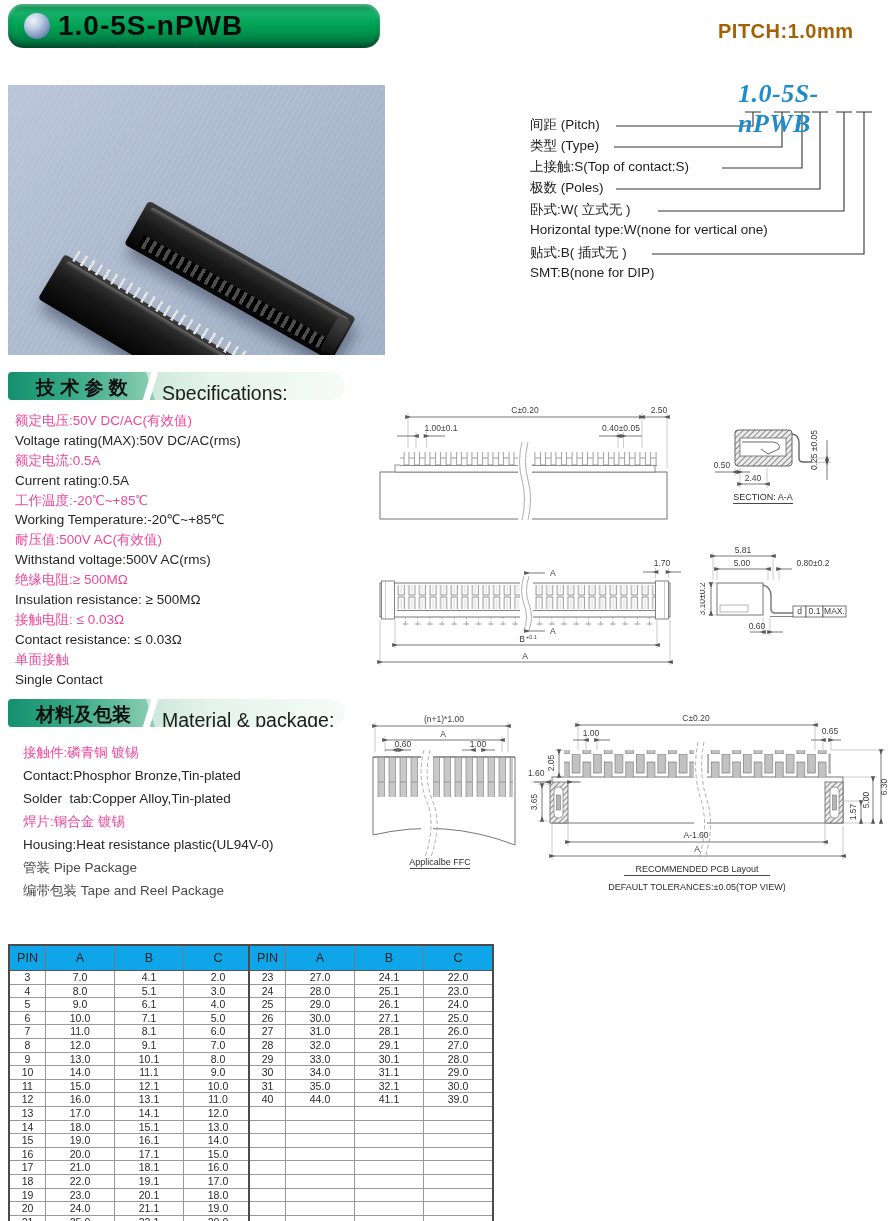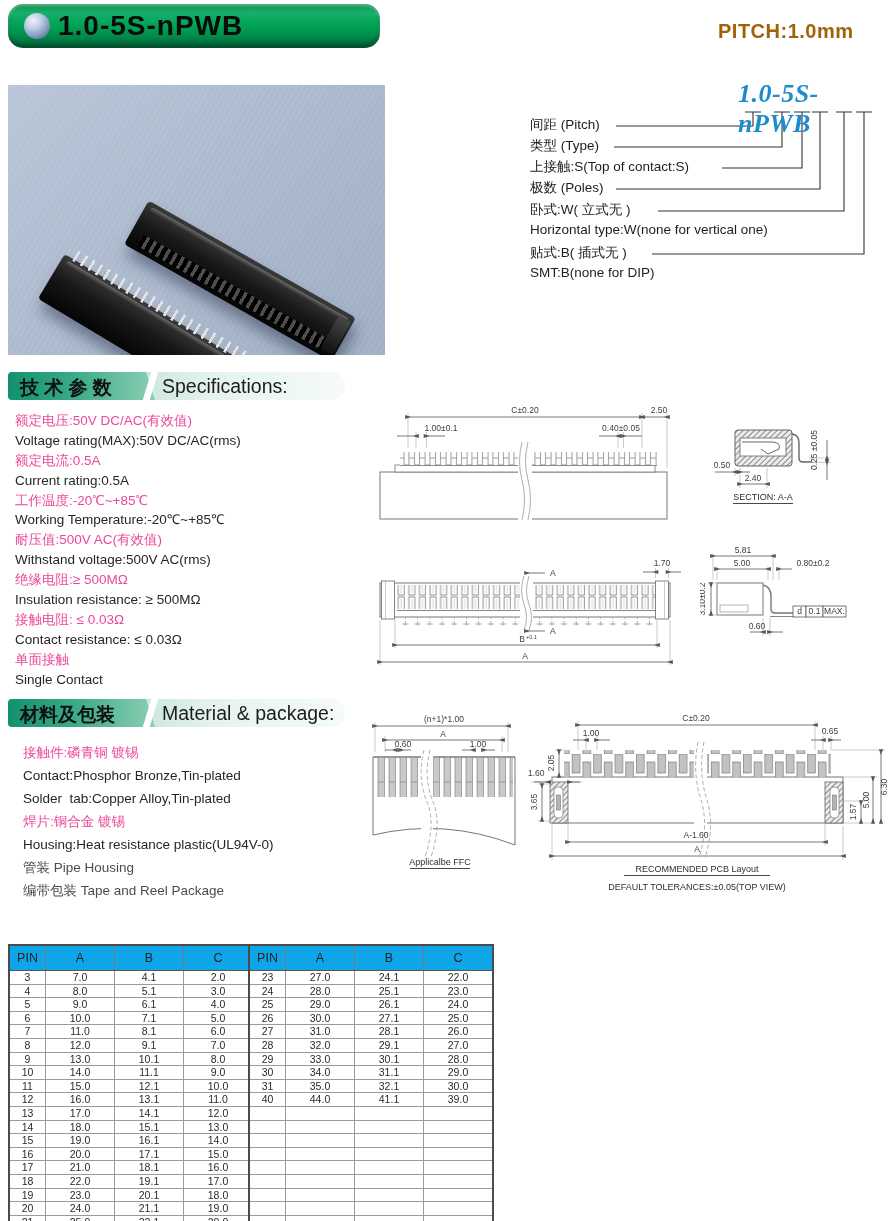--- a/index.html
+++ b/index.html
@@ -42,22 +42,22 @@
   .pn-label{position:absolute;left:2px;height:20px;font-size:13.5px;color:#1d1d1d;white-space:nowrap;}
   .pn svg{position:absolute;left:0;top:0;}
 
   
   .sec-bar{position:absolute;left:8px;width:337px;height:28px;border-radius:4px 14px 14px 4px;overflow:hidden;
         background:linear-gradient(90deg,#cde8dc 142px,#e4f3ec 60%,#f6fbf8 100%);}
   .sec-green{position:absolute;left:0;top:0;bottom:0;width:148px;
         background:linear-gradient(90deg,#13906e 0%,#3aab88 45%,#8ecfb5 100%);
         clip-path:polygon(0 0,138px 0,147px 100%,0 100%);}
   .sec-gap{position:absolute;left:139px;top:-2px;bottom:-2px;width:7px;background:#fff;transform:skewX(-17deg);}
-  .sec-cn{position:absolute;left:12px;top:3px;font-size:19px;font-weight:bold;color:#101010;}
-  .sec-en{position:absolute;left:154px;top:3px;font-size:19.5px;color:#1c1c1c;}
+  .sec-cn{position:absolute;left:28px;top:3px;font-size:19px;font-weight:bold;color:#101010;}
+  .sec-en{position:absolute;left:154px;top:10px;font-size:19.5px;color:#1c1c1c;}
 
   
   .lines{position:absolute;left:15px;width:352px;}
   .lines .line{font-size:13.5px;white-space:pre;}
   .spec-lines .line{height:19.9px;line-height:19.9px;}
   .mat-lines .line{height:23px;line-height:23px;margin-left:8px;}
   .line.cn{color:#ec4899;}
   .line.en{color:#262626;}
   .line.mix{color:#4c4c4c;}
 
@@ -183,21 +183,21 @@
     <div class="sec-gap"></div>
     <div class="sec-cn">材料及包装</div>
     <div class="sec-en">Material &amp; package:</div>
   </div>
   <div class="lines mat-lines" style="top:741px">
       <div class="line cn">接触件:磷青铜 镀锡</div>
       <div class="line en">Contact:Phosphor Bronze,Tin-plated</div>
       <div class="line en">Solder  tab:Copper Alloy,Tin-plated</div>
       <div class="line cn">焊片:铜合金 镀锡</div>
       <div class="line en">Housing:Heat resistance plastic(UL94V-0)</div>
-      <div class="line mix">管装 Pipe Housing</div>
+      <div class="line mix">管装 Pipe Package</div>
       <div class="line mix">编带包装 Tape and Reel Package</div>
     </div>
 
   <svg class="drw" style="left:375px;top:398px" width="330" height="137" viewBox="0 0 330 137">
     <rect x="5" y="74" width="287" height="47" fill="#fff" stroke="#777" stroke-width="1"></rect>
     <rect x="20" y="67" width="260" height="7" fill="#fff" stroke="#777" stroke-width="0.8"></rect>
     <rect x="25" y="54" width="257" height="13.5" fill="url(#pins)"></rect>
     <line x1="25" y1="67.5" x2="282" y2="67.5" stroke="#777" stroke-width="0.8"></line>
     <rect x="143" y="48" width="14" height="76" fill="#fff"></rect>
     <path d="M147,44 q-5,20 0,38 q5,18 0,40" fill="none" stroke="#999" stroke-width="0.8"></path>

